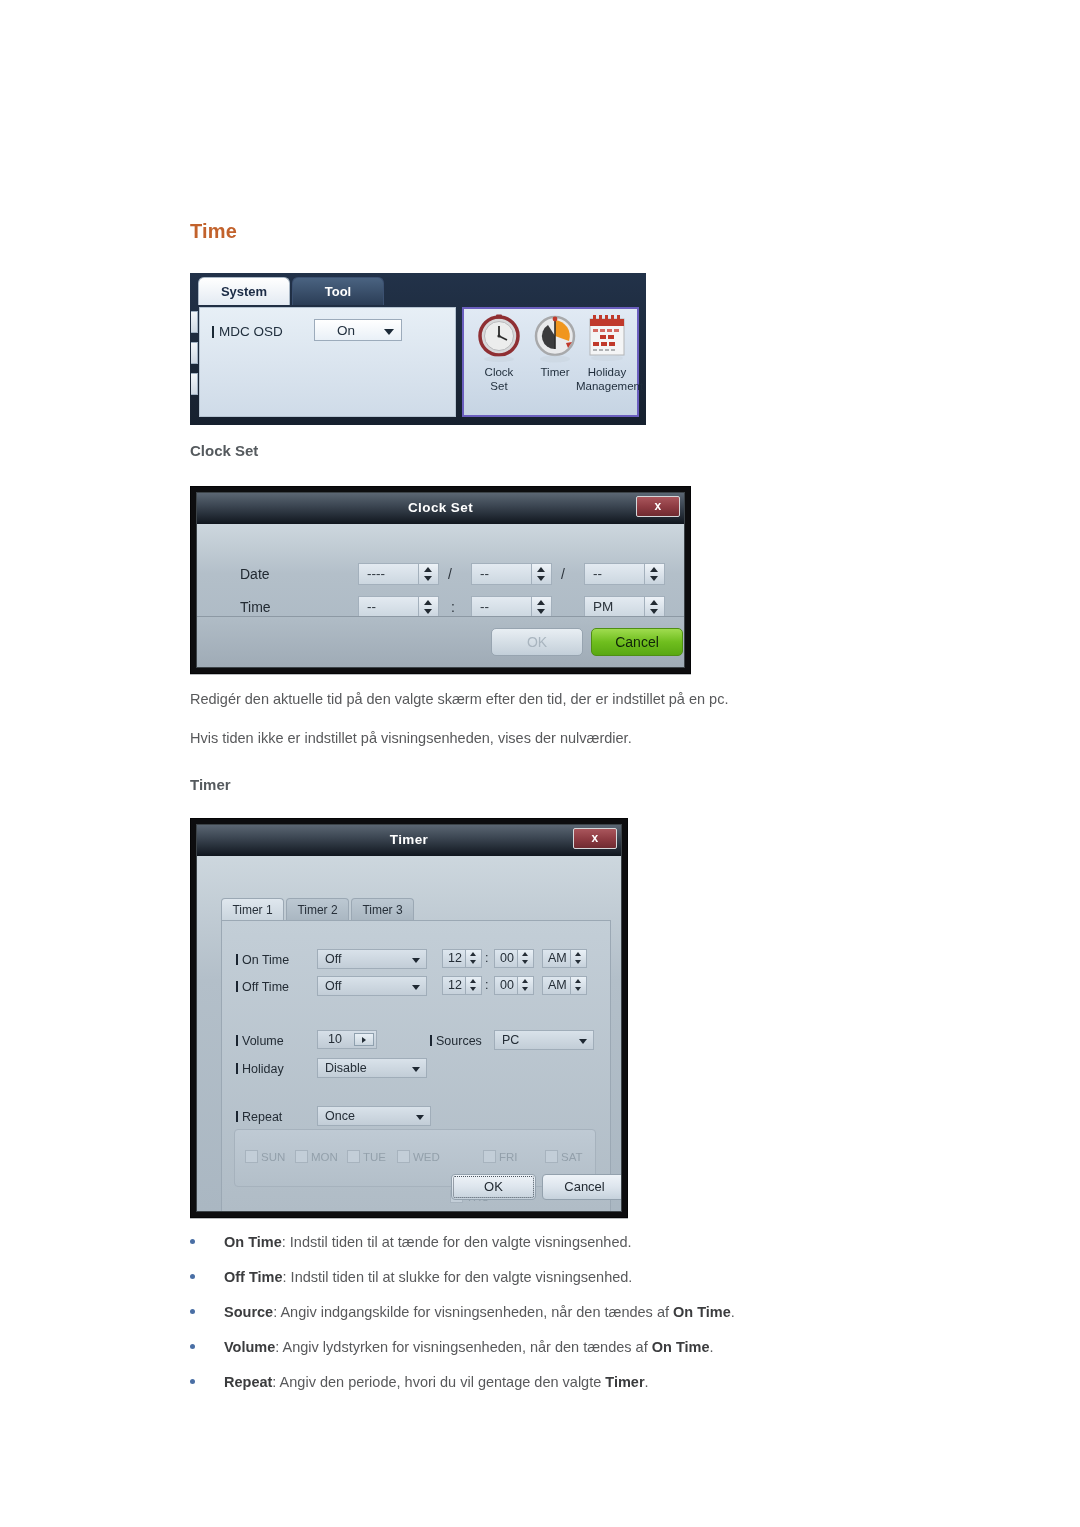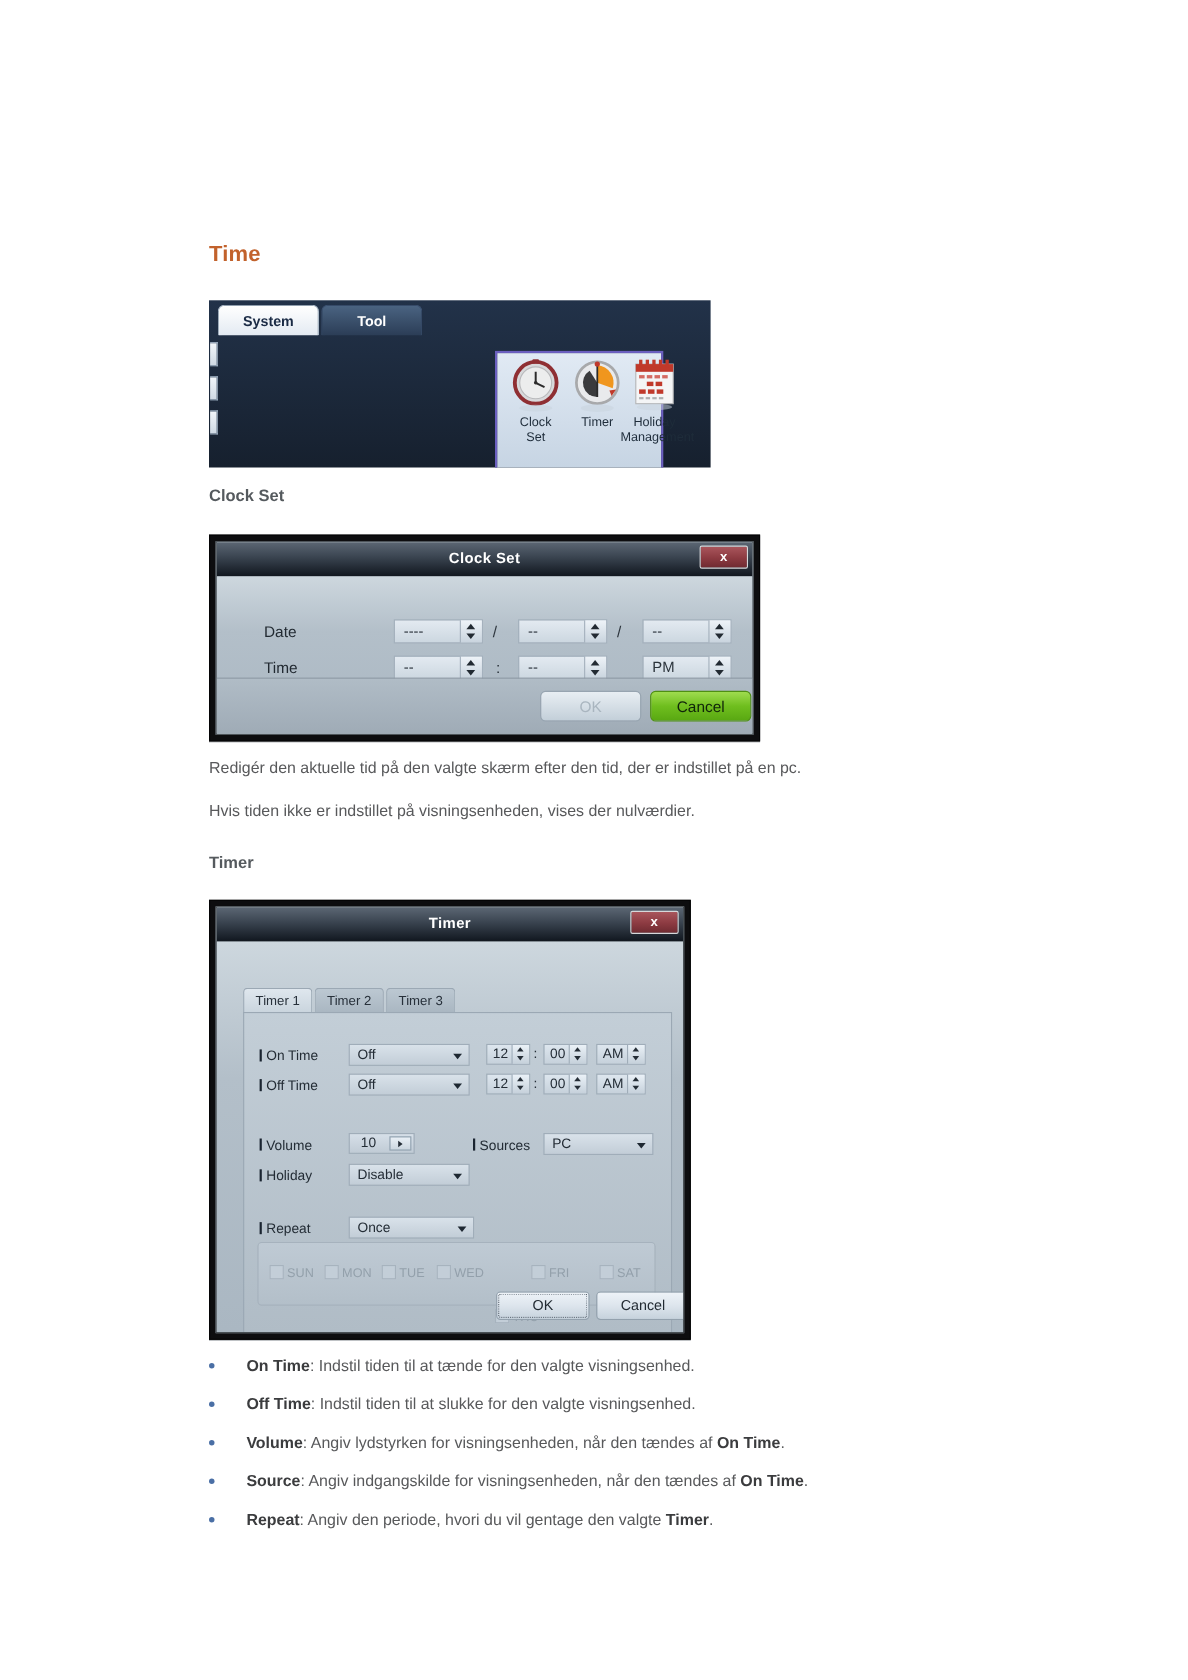--- a/index.html
+++ b/index.html
@@ -187,28 +187,27 @@
     right: 7px;
     top: 9px;
     width: 0; height: 0;
     border-left: 5px solid transparent;
     border-right: 5px solid transparent;
     border-top: 6px solid #1c2a38;
   }
 
   .mdc-right {
     position: absolute;
-    left: 260px;
+    left: 272px;
     top: 2px;
-    width: 153px;
+    width: 177px;
     height: 110px;
     background: linear-gradient(180deg, #e1eaf4 0%, #c6d4e3 100%);
     border: 2px solid #6b5fbf;
     box-sizing: border-box;
-    margin-top: 12px;
   }
   .icon-cell {
     position: absolute;
     top: 4px;
     width: 58px;
     text-align: center;
   }
   .icon-cell .cap {
     font-size: 11.5px;
     color: #1e2c3a;
@@ -538,20 +537,29 @@
     <div class="mdc-tab active">System</div>
     <div class="mdc-tab inactive">Tool</div>
   </div>
   <div class="mdc-body">
     <div class="mdc-railstub">
         <i></i>
         <i></i>
         <i></i>
       </div>
 
+    <div class="mdc-left">
+      <div class="mdc-field-label">
+        <span class="tick"></span><span>MDC OSD</span>
+      </div>
+      <div class="mdc-combo">
+        <span>On</span>
+        <span class="caret"></span>
+      </div>
+    </div>
 
     <div class="mdc-right">
 
       <div class="icon-cell" style="left:6px;">
         <div class="icon-art">
           <svg width="58" height="52" viewBox="0 0 58 52">
             <circle cx="29" cy="23" r="19" fill="#d8d9db" stroke="#8f2f33" stroke-width="3.5"></circle>
             <circle cx="29" cy="23" r="14.5" fill="#eceded" stroke="#b9babc" stroke-width="1"></circle>
             <line x1="29" y1="23" x2="29" y2="13" stroke="#2b2b2b" stroke-width="1.8"></line>
             <line x1="29" y1="23" x2="37" y2="27" stroke="#2b2b2b" stroke-width="1.8"></line>
@@ -793,23 +801,23 @@
   <div class="bullet-row">
     <span class="bullet-dot"></span>
     <b>On Time</b><span>: Indstil tiden til at tænde for den valgte visningsenhed.</span>
   </div>
   <div class="bullet-row">
     <span class="bullet-dot"></span>
     <b>Off Time</b><span>: Indstil tiden til at slukke for den valgte visningsenhed.</span>
   </div>
   <div class="bullet-row">
     <span class="bullet-dot"></span>
-    <b>Volume</b><span>: Angiv lydstyrken for visningsenheden, når den tændes af </span><b>On Time</b><span>.</span>
+    <b>Source</b><span>: Angiv indgangskilde for visningsenheden, når den tændes af </span><b>On Time</b><span>.</span>
   </div>
   <div class="bullet-row">
     <span class="bullet-dot"></span>
-    <b>Source</b><span>: Angiv indgangskilde for visningsenheden, når den tændes af </span><b>On Time</b><span>.</span>
+    <b>Volume</b><span>: Angiv lydstyrken for visningsenheden, når den tændes af </span><b>On Time</b><span>.</span>
   </div>
   <div class="bullet-row">
     <span class="bullet-dot"></span>
     <b>Repeat</b><span>: Angiv den periode, hvori du vil gentage den valgte </span><b>Timer</b><span>.</span>
   </div>
 </div>
 
 </body></html>

